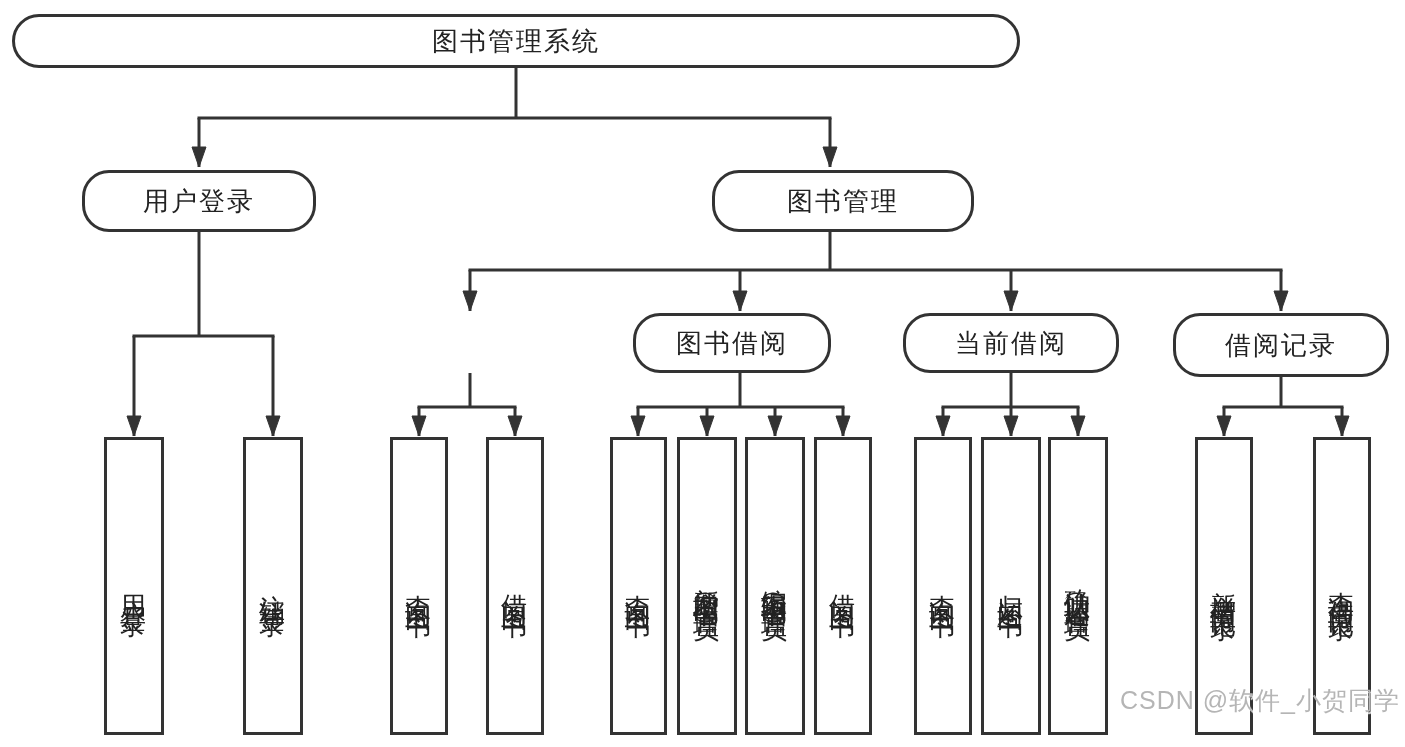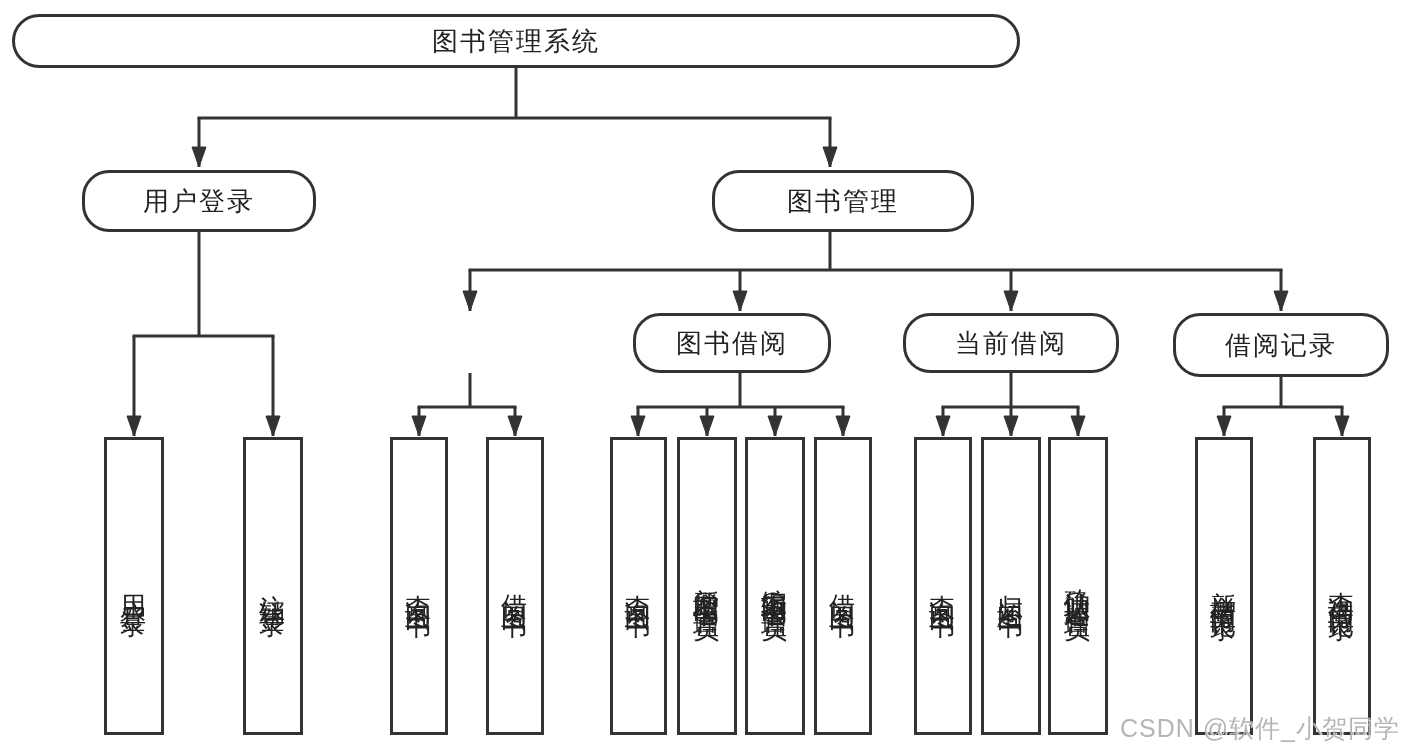--- a/index.html
+++ b/index.html
@@ -53,21 +53,21 @@
   .n-l8  { left: 814px;  width: 58px; }
   .n-l9  { left: 914px;  width: 58px; }
   .n-l10 { left: 981px;  width: 60px; }
   .n-l11 { left: 1048px; width: 60px; }
   .n-l12 { left: 1195px; width: 58px; }
   .n-l13 { left: 1313px; width: 58px; }
 
   #watermark {
     position: absolute;
     right: 5px;
-    top: 712px;
+    top: 684px;
     font-size: 25px;
     color: #b5b5b5;
     text-shadow: 2px 2px 1px rgba(255,255,255,0.9);
     letter-spacing: 1px;
     z-index: 10;
   }
 </style>
 </head>
 <body>
 

